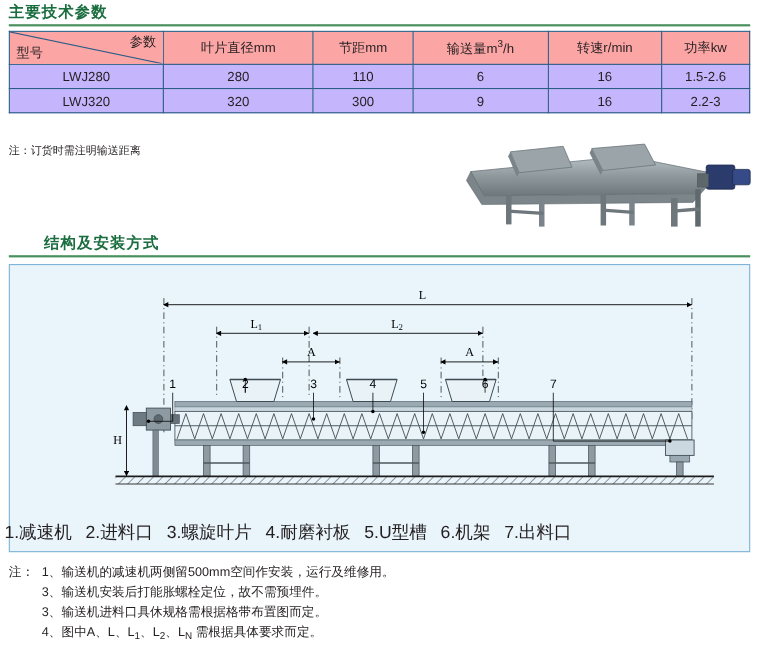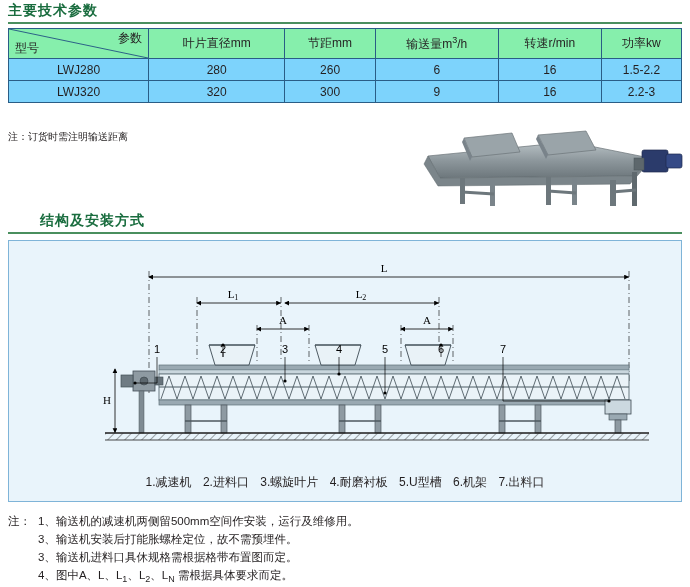--- a/index.html
+++ b/index.html
@@ -42,24 +42,24 @@
     width: 674px;
     border-collapse: collapse;
     font-size: 12px;
   }
   #spec-table td, #spec-table th {
     border: 1px solid #2a5d86;
     text-align: center;
     height: 22px;
     font-weight: normal;
     color: #231f20;
-    background: #7dd3fc;
+    background: #c4b5fd;
   }
   #spec-table thead td, #spec-table thead th {
-    background: #86efac;
+    background: #fca5a5;
     height: 30px;
   }
   .corner-cell {
     position: relative;
     padding: 0;
     width: 140px;
     overflow: hidden;
   }
   .corner-cell .diag {
     position: absolute;
@@ -114,22 +114,22 @@
     background: #e9f4fb;
   }
   #diagram-svg { display: block; }
 
   
   #legend-line {
     position: absolute;
     left: 0;
     top: 474px;
     width: 690px;
-    text-align: center;
-    font-size: 12px;
+    text-align: left;
+    font-size: 16px;
     color: #231f20;
   }
   #legend-line span { margin: 0 4px; }
 
   
   #notes {
     position: absolute;
     left: 8px;
     top: 512px;
     width: 674px;
@@ -161,24 +161,24 @@
       <td>节距mm</td>
       <td><span>输送量m</span><span class="sup">3</span><span>/h</span></td>
       <td>转速r/min</td>
       <td>功率kw</td>
     </tr>
   </thead>
   <tbody>
     <tr>
       <td>LWJ280</td>
       <td>280</td>
-      <td>260</td>
+      <td>110</td>
       <td>6</td>
       <td>16</td>
-      <td>1.5-2.2</td>
+      <td>1.5-2.6</td>
     </tr>
     <tr>
       <td>LWJ320</td>
       <td>320</td>
       <td>300</td>
       <td>9</td>
       <td>16</td>
       <td>2.2-3</td>
     </tr>
   </tbody>

